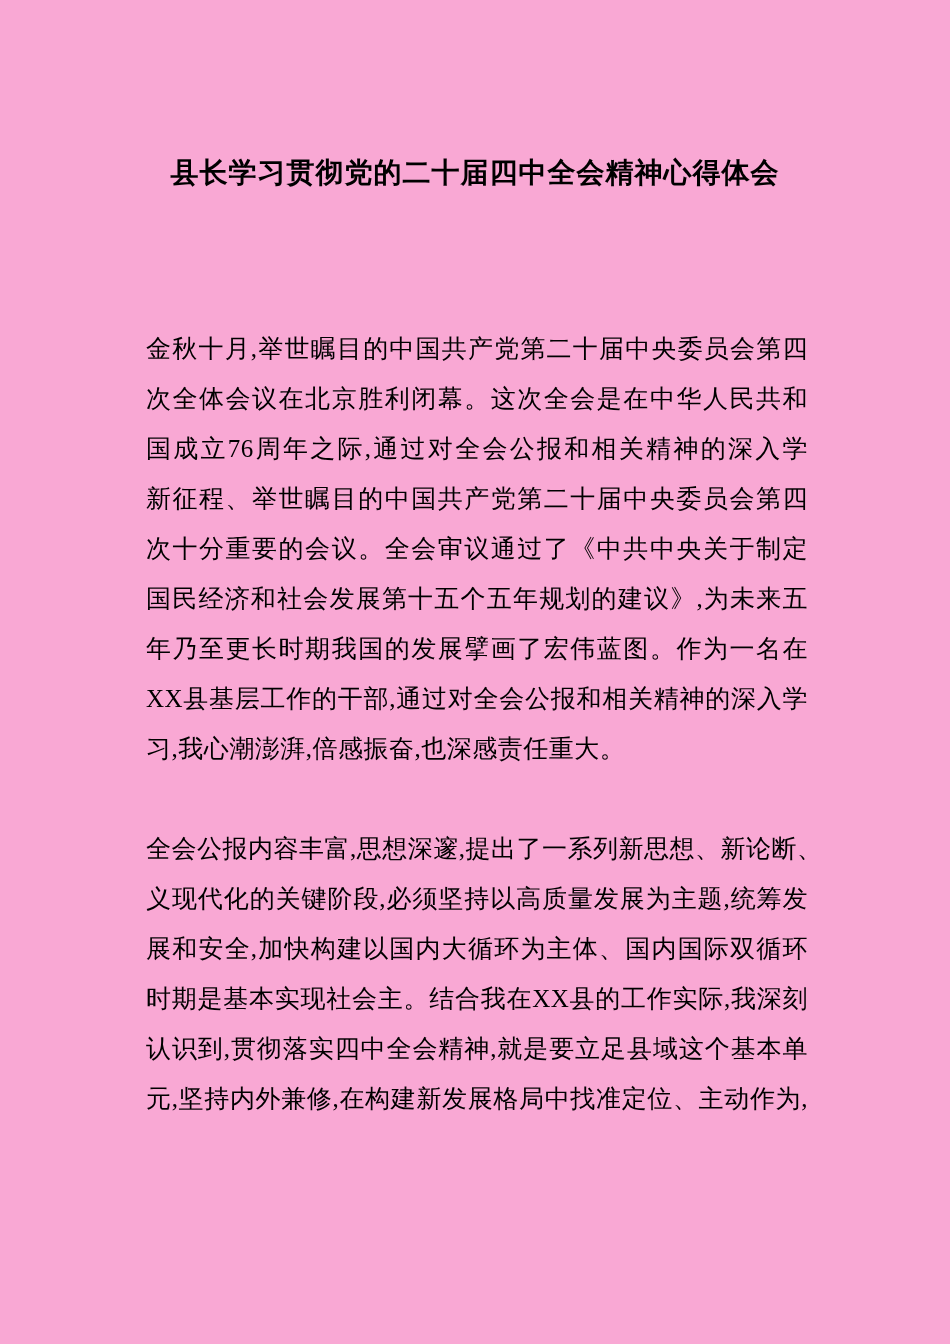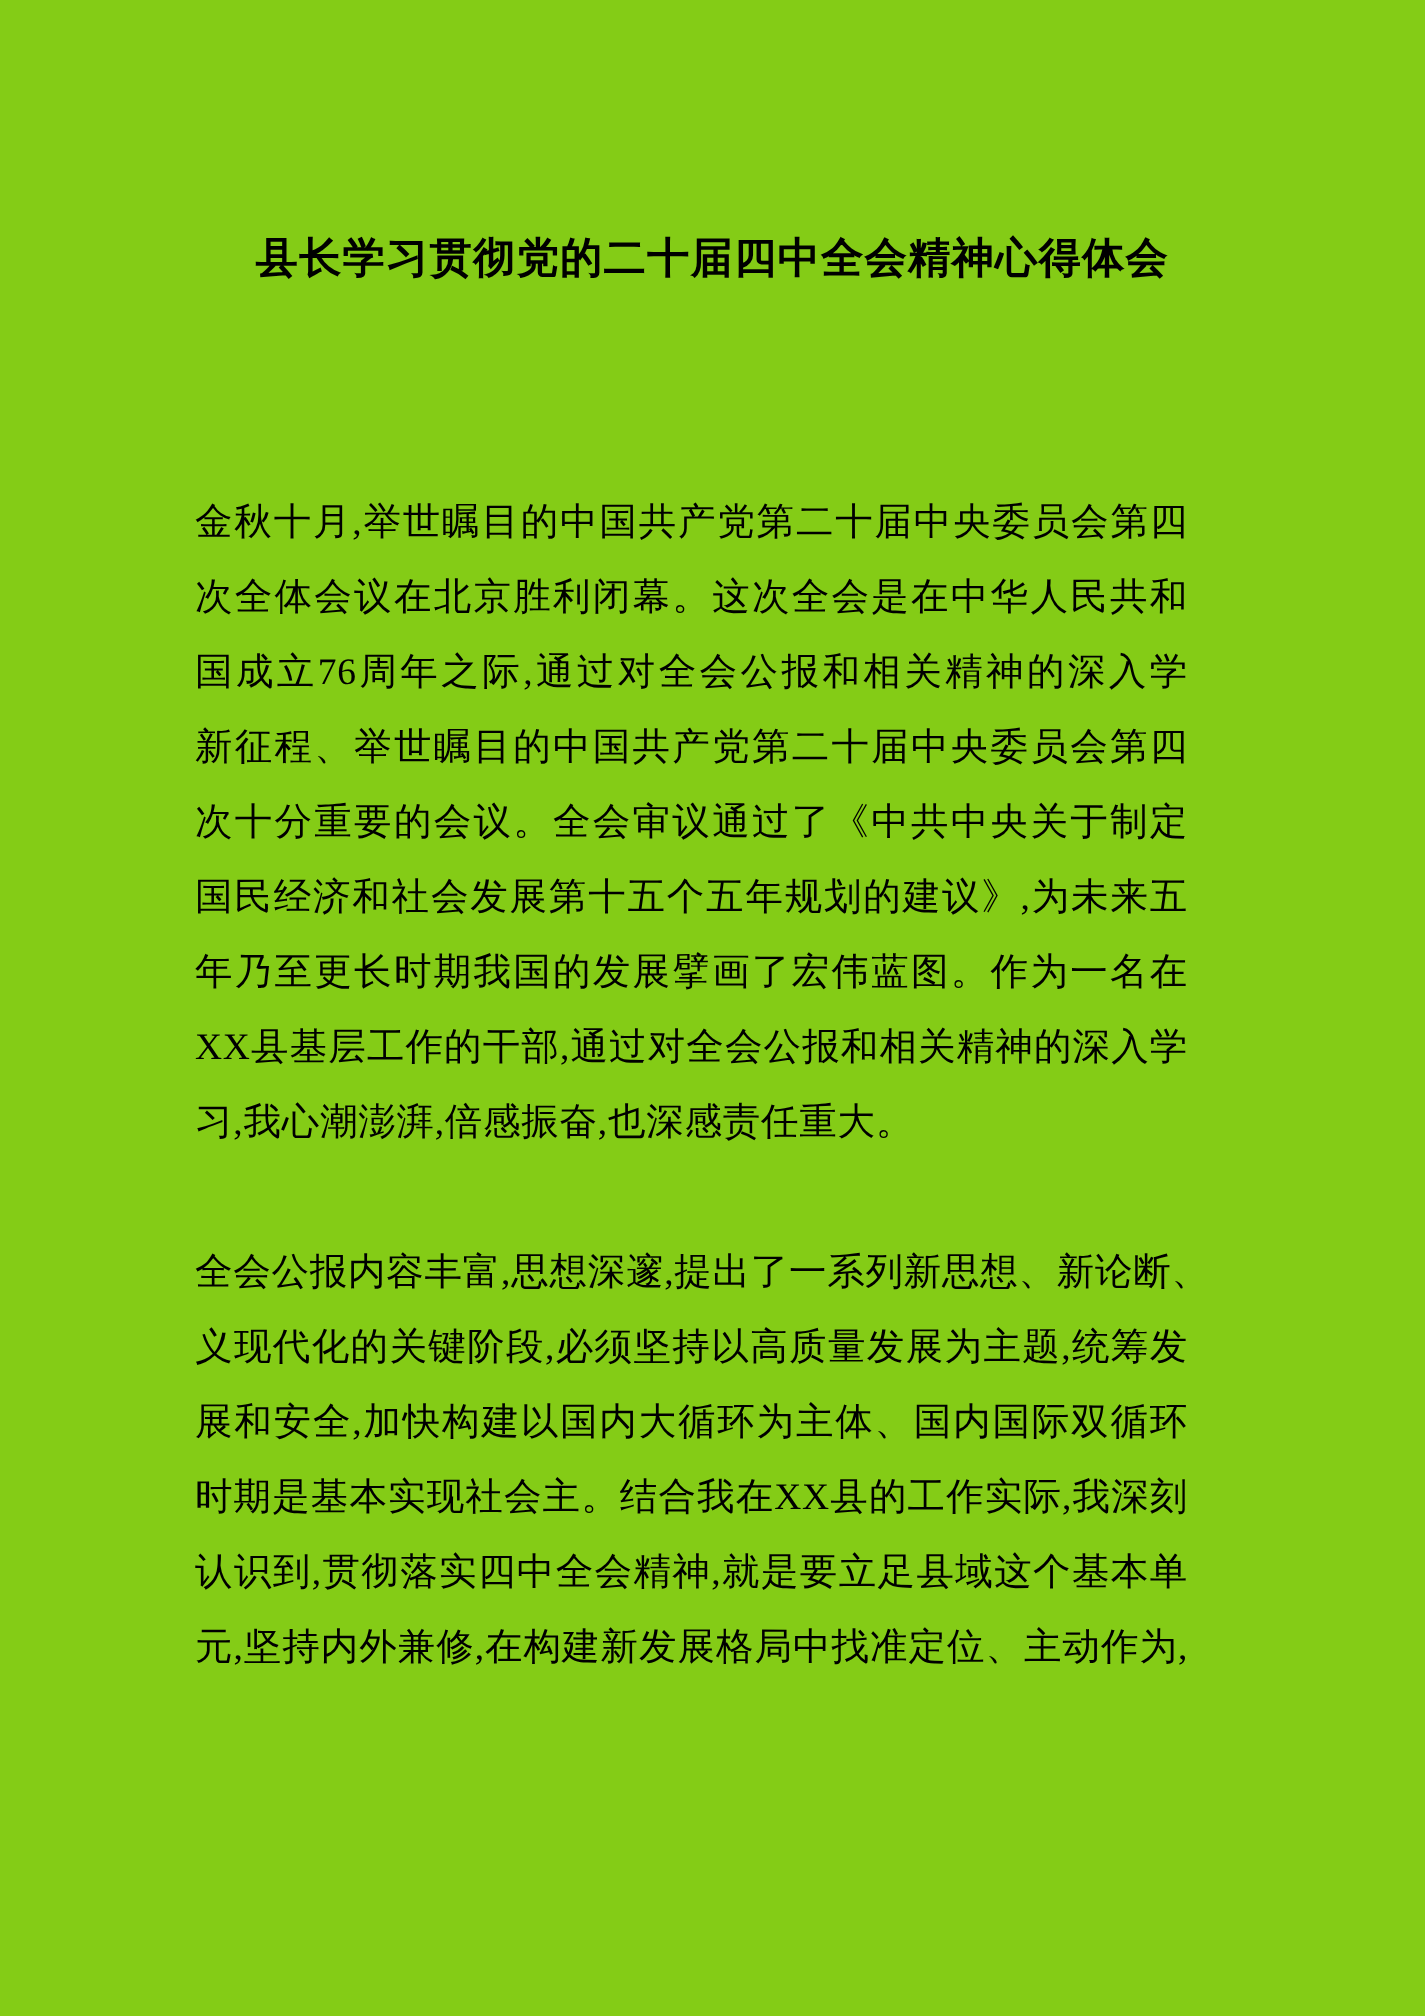--- a/index.html
+++ b/index.html
@@ -4,42 +4,42 @@
 <style>
   html, body {
     margin: 0;
     padding: 0;
     background: #ffffff;
   }
   .page {
     position: relative;
     width: 950px;
     height: 1344px;
-    background: #84cc16;
+    background: #f9a8d4;
     overflow: hidden;
     font-family: "Liberation Serif", "DejaVu Serif", serif;
     color: #000000;
   }
   .doc-title {
     position: absolute;
     top: 150px;
     left: 0;
     width: 100%;
     margin: 0;
     text-align: center;
     font-size: 28px;
     line-height: 46px;
     font-weight: 700;
     letter-spacing: 1px;
     color: #000000;
   }
   .doc-body {
     position: absolute;
     top: 324px;
-    left: 130px;
+    left: 146px;
     width: 662px;
   }
   .para {
     margin: 0 0 50px 0;
   }
   .para:last-child {
     margin-bottom: 0;
   }
   .line {
     font-size: 25px;

